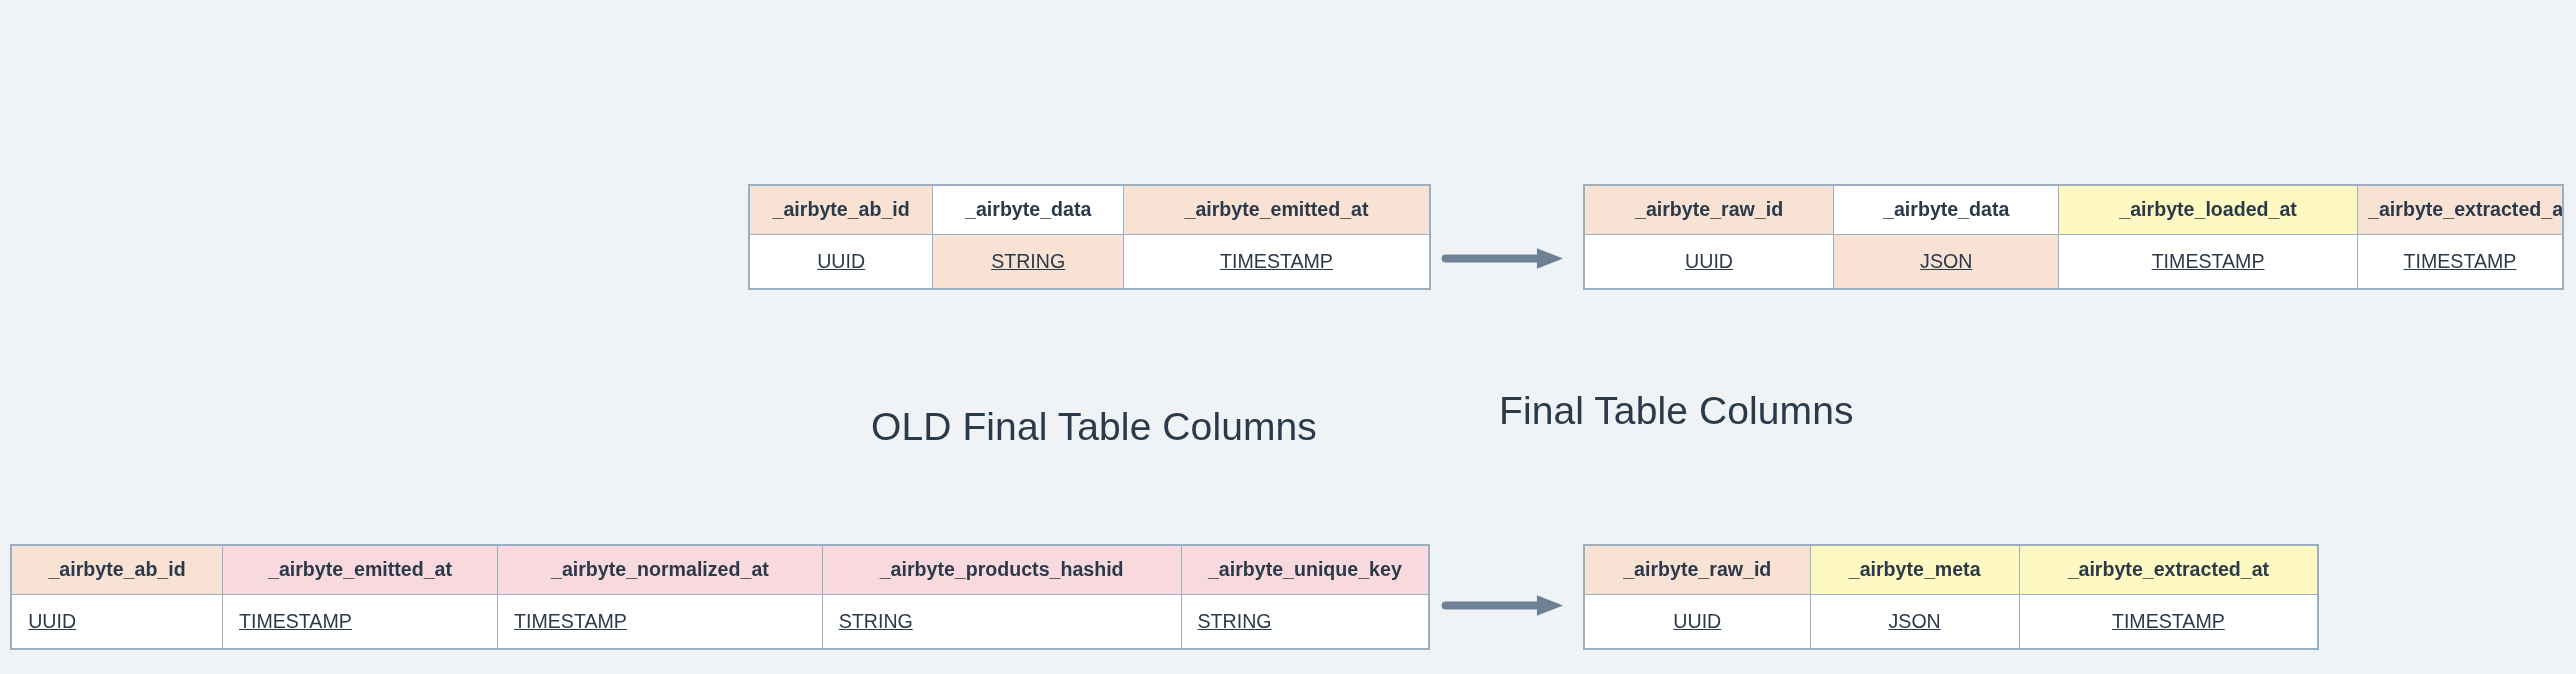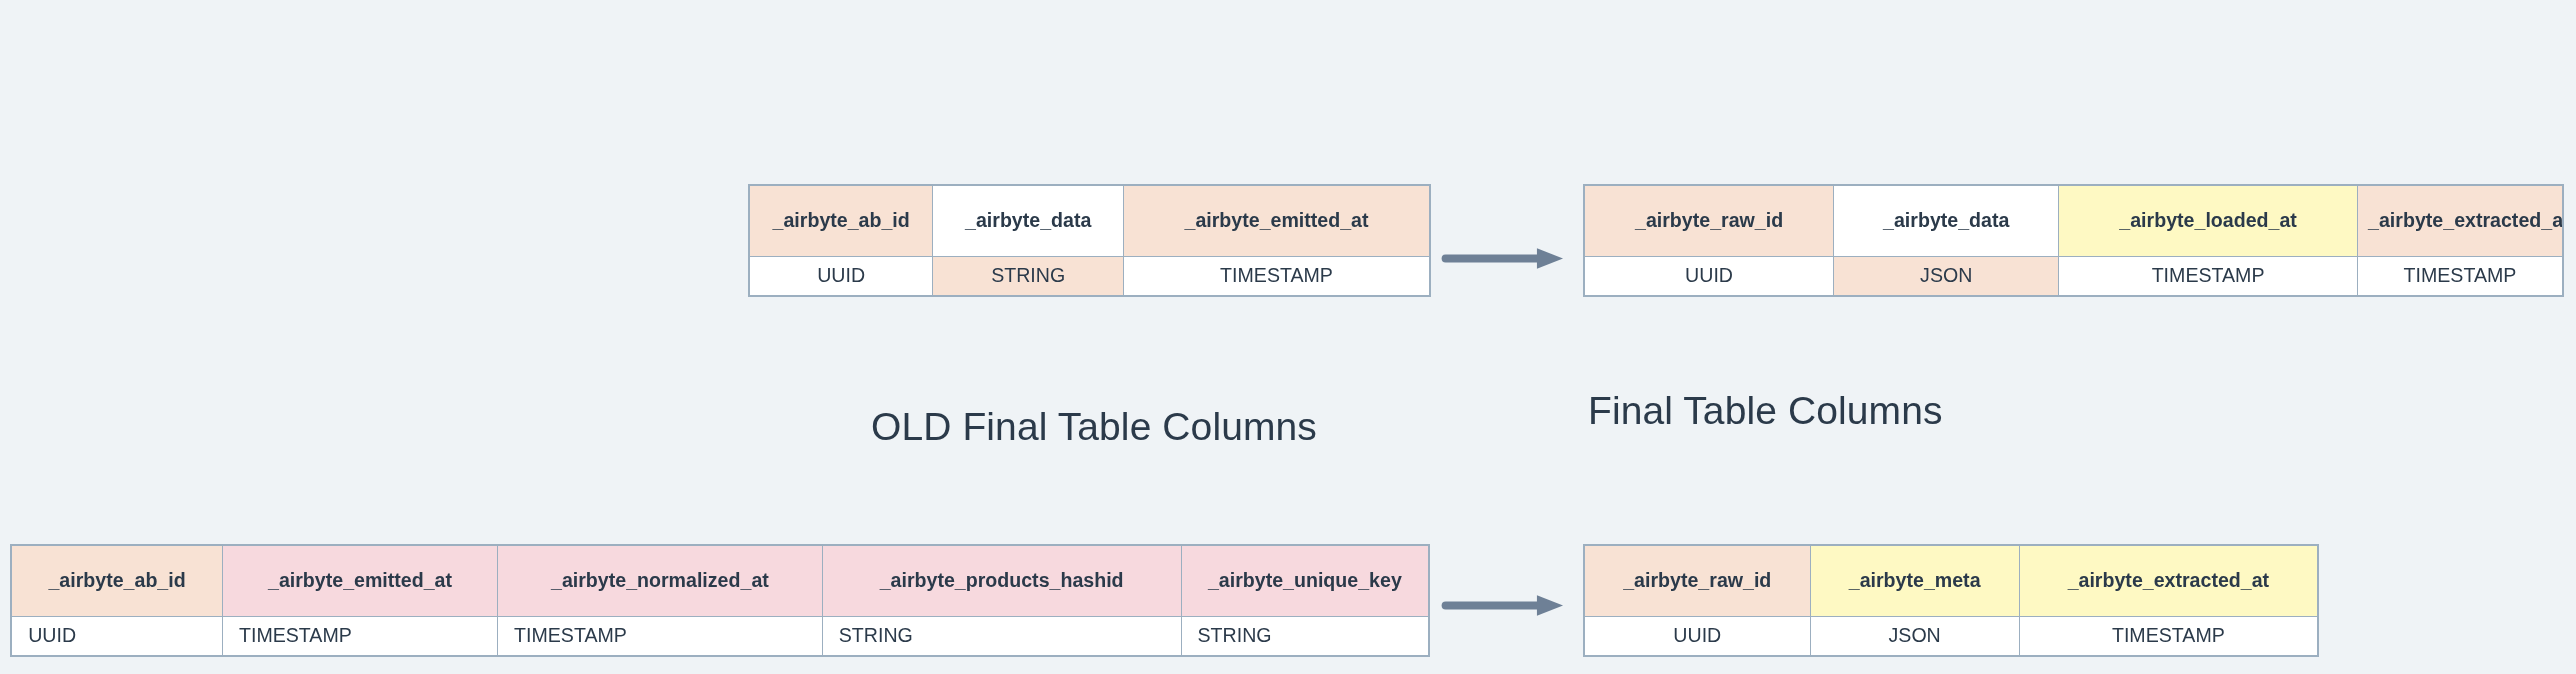--- a/index.html
+++ b/index.html
@@ -26,21 +26,21 @@
     color: #2b3a4a;
     font-size: 39px;
     font-weight: 300;
     letter-spacing: 0.1px;
     white-space: nowrap;
     line-height: 1;
   }
   #title-old-raw   { left: 902px; top: 26px; }
   #title-new-raw   { left: 1606px; top: 26px; }
   #title-old-final { left: 871px; top: 391px; margin-top: 16px; }
-  #title-new-final { left: 1588px; top: 391px; }
+  #title-new-final { left: 1499px; top: 391px; }
 
   
   .col-table {
     position: absolute;
     border-collapse: collapse;
     table-layout: fixed;
     background: #ffffff;
     border: 2.9px solid #9cafc0;
     box-sizing: border-box;
   }
@@ -48,31 +48,32 @@
   .col-table td {
     border: 1.5px solid #9cafc0;
     box-sizing: border-box;
     color: #2b3a4a;
     white-space: nowrap;
     overflow: hidden;
   }
   .col-table th {
     font-size: 19.6px;
     font-weight: 700;
-    height: 71px;
+    height: 49px;
     padding: 0 10.2px;
     text-align: center;
     vertical-align: middle;
   }
   .col-table td {
     font-size: 19.6px;
     font-weight: 400;
-    height: 40px;
+    height: 55px;
     padding: 0 16px;
     vertical-align: middle;
+    text-decoration: underline;
   }
   .col-table td.center { text-align: center; }
   .col-table td.left   { text-align: left; }
 
   
   .fill-white { background: #ffffff; }
   .fill-peach { background: #f8e2d4; }
   .fill-pink  { background: #f7d9de; }
   .fill-teal  { background: #fef9c3; }
 

